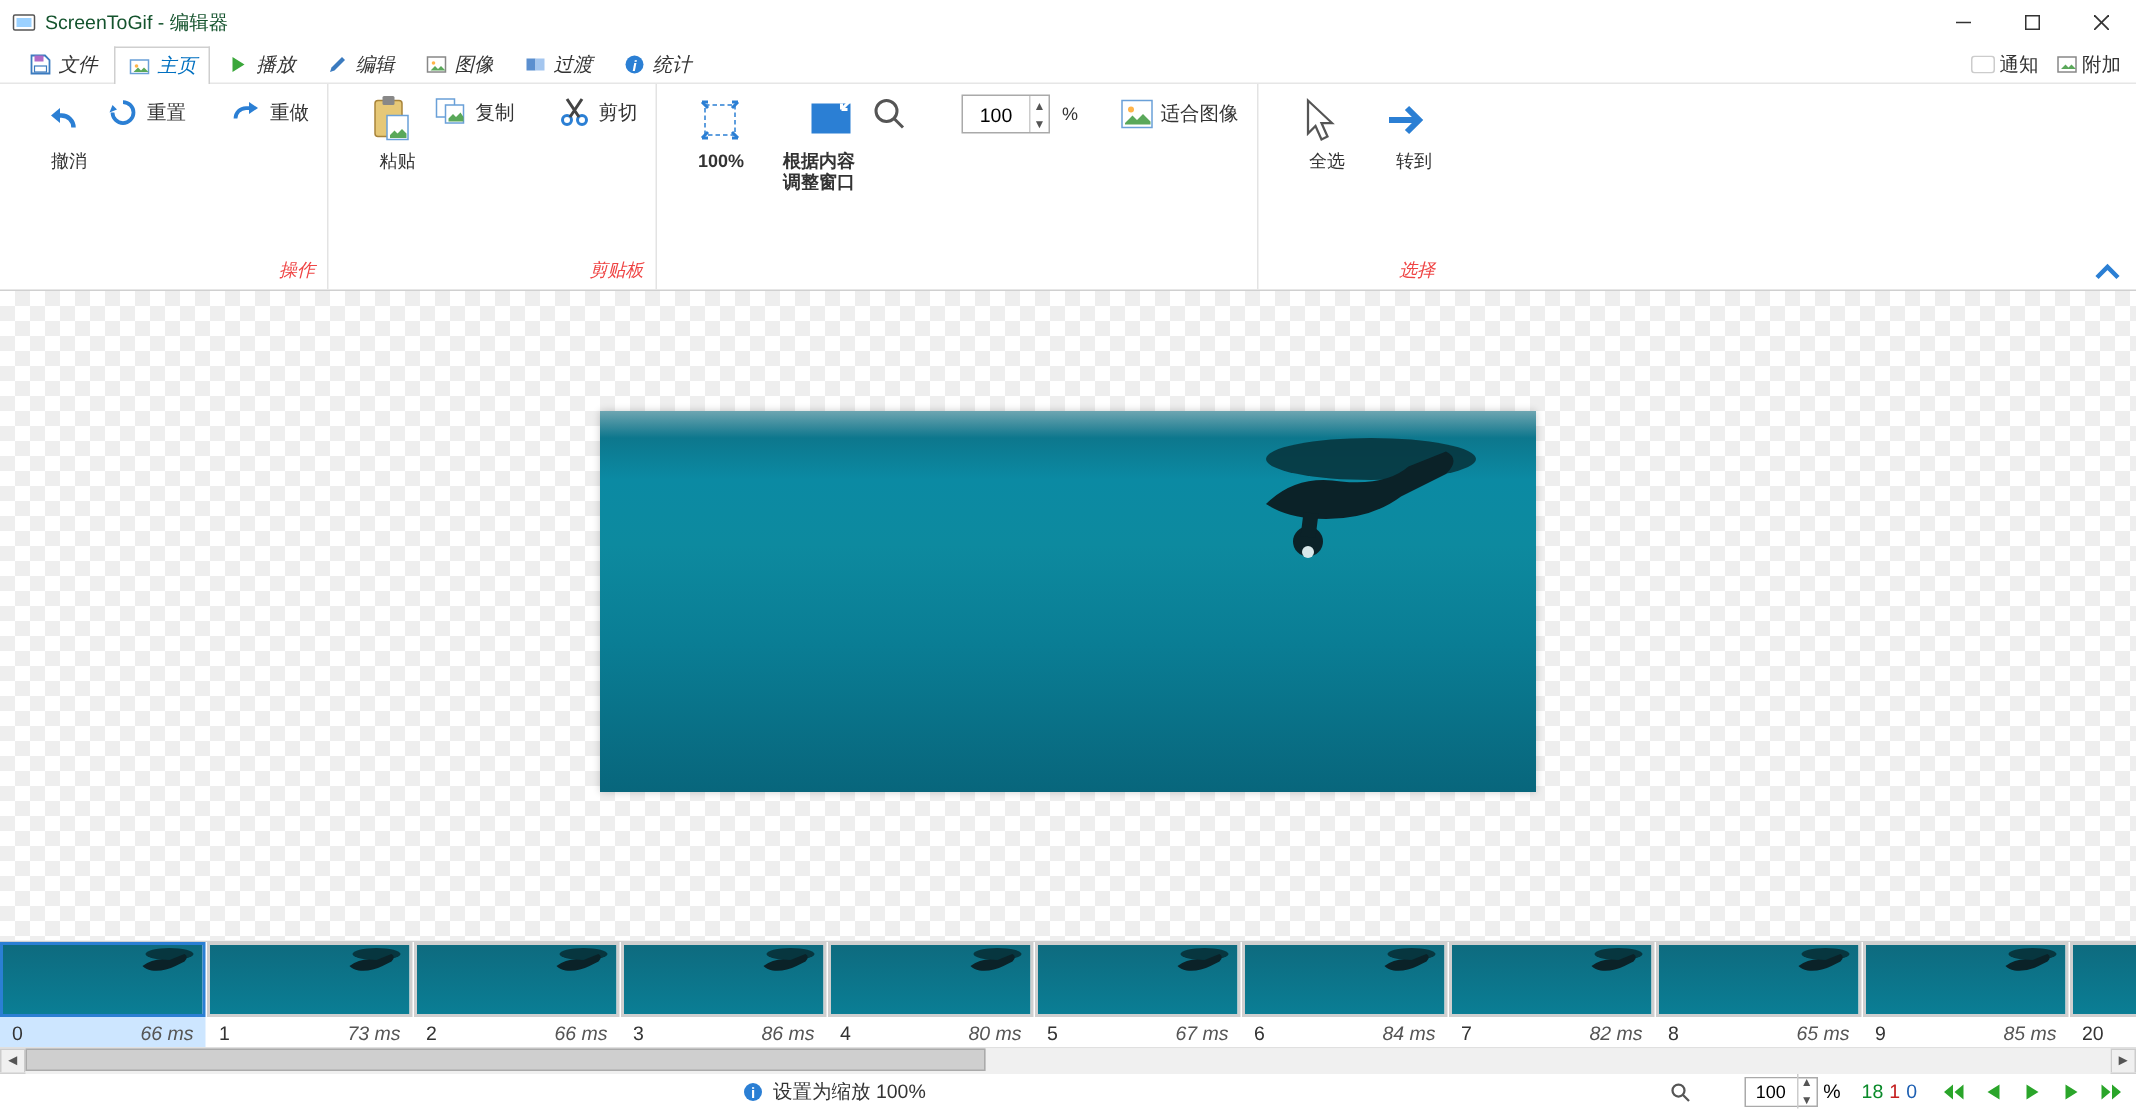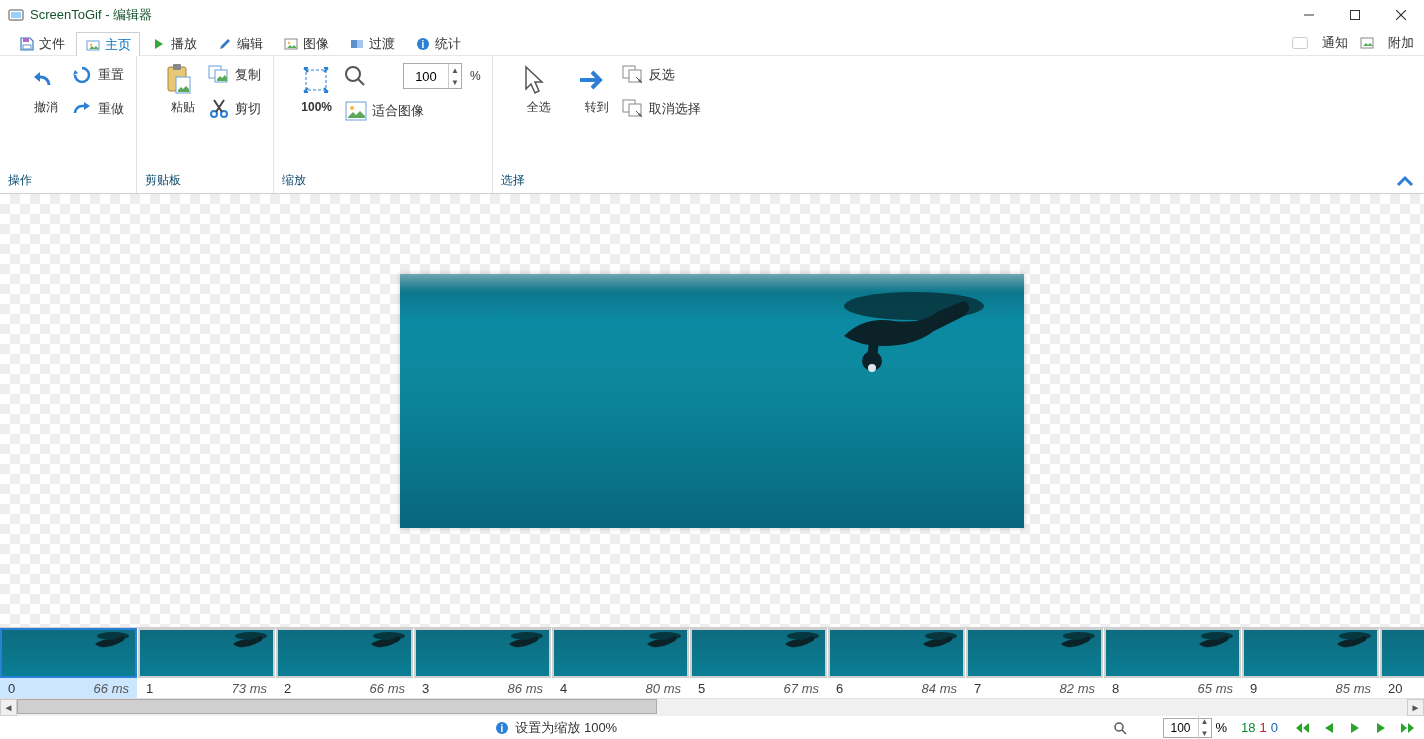--- a/index.html
+++ b/index.html
@@ -7,39 +7,39 @@
 
 
 .titlebar { height: 30px; display: flex; align-items: center; padding: 0 8px; background: #fff; position: relative; }
 .titlebar .app-icon { width: 16px; height: 16px; margin-right: 6px; }
 .titlebar .title { font-size: 13px; color: #14532d; }
 .titlebar .controls { position: absolute; right: 0; top: 0; height: 30px; display: flex; }
 .titlebar .controls div { width: 46px; height: 30px; display: flex; align-items: center; justify-content: center; font-size: 14px; color: #333; cursor: pointer; }
 
 
 .tabs { height: 26px; display: flex; align-items: center; border-bottom: 1px solid #e6e6e6; padding: 0 6px 0 10px; background: #fff; position: relative; }
-.tabstrip { display: flex; align-items: flex-end; height: 26px; }
+.tabstrip { display: flex; height: 26px; font-style: italic; }
 .tab { display: flex; align-items: center; gap: 4px; padding: 3px 8px; font-size: 13px; color: #333; cursor: pointer; border: 1px solid transparent; border-bottom: none; margin-right: 2px; }
 .tab.active { border-color: #cfcfcf; background: #fff; color: #0070c0; position: relative; top: 1px; }
 .tab .ticon { width: 16px; height: 16px; display: flex; align-items: center; justify-content: center; }
 .tabs .right { margin-left: auto; display: flex; align-items: center; gap: 4px; }
-.tabs .right .ritem { display: flex; align-items: center; gap: 14px; font-size: 13px; color: #333; padding: 2px 4px; cursor: pointer; }
+.tabs .right .ritem { display: flex; align-items: center; gap: 3px; font-size: 13px; color: #333; padding: 2px 4px; cursor: pointer; }
 
 
 .ribbon { height: 138px; display: flex; border-bottom: 1px solid #d0d0d0; background: #fff; position: relative; }
 .group { display: flex; flex-direction: column; border-right: 1px solid #e3e3e3; padding: 4px 8px 2px; }
 .group .body { flex: 1; display: flex; align-items: flex-start; gap: 6px; }
-.group .label { text-align: left; font-size: 12px; color: #0c4a6e; padding-bottom: 2px; position: relative; }
+.group .label { text-align: right; font-size: 12px; color: #ef4444; padding-bottom: 2px; position: relative; font-style: italic; }
 
 .bigbtn { display: flex; flex-direction: column; align-items: flex-end; width: 52px; padding: 4px 2px; cursor: pointer; }
 .bigbtn .icn { width: 32px; height: 32px; display: flex; align-items: center; justify-content: center; }
 .bigbtn .txt { font-size: 12px; color: #333; text-align: center; margin-top: 4px; line-height: 1.2; }
 .bigbtn.tall .txt { white-space: pre-wrap; font-weight: bold; }
 
-.stackcol { display: flex; flex-direction: column; gap: 4px; }
+.stackcol { display: flex; gap: 20px; }
 .smallbtn { display: flex; align-items: center; gap: 4px; padding: 3px 4px; cursor: pointer; }
 .smallbtn .icn { width: 24px; height: 24px; display: flex; align-items: center; justify-content: center; }
 .smallbtn .txt { font-size: 13px; color: #333; }
 
 .spinbox { display: flex; align-items: center; border: 1px solid #aaa; height: 26px; margin-left: 32px; }
 .spinbox input { border: none; outline: none; width: 44px; text-align: center; font-size: 13px; height: 24px; }
 .spinbox .spins { display: flex; flex-direction: column; border-left: 1px solid #ccc; }
 .spinbox .spins div { width: 12px; height: 12px; display: flex; align-items: center; justify-content: center; font-size: 8px; cursor: pointer; color:#555; }
 .pct { font-size:12px; color:#333; margin-left:4px; }
 .ribbon-collapse { position: absolute; right: 10px; bottom: 6px; cursor: pointer; }
@@ -289,20 +289,30 @@
     <div class="body">
       <div class="bigbtn tall">
         <span class="icn">
             <svg width="28" height="28" viewBox="0 0 28 28">
               <rect x="4" y="4" width="20" height="20" fill="none" stroke="#2b7fd4" stroke-width="1" stroke-dasharray="3 2"></rect>
               <path d="M6 6l-4-4M22 6l4-4M6 22l-4 4M22 22l4 4" stroke="#2b7fd4" stroke-width="2"></path>
               <path d="M2 2l4 0 0-0M26 2l-4 0M2 26l4 0M26 26l-4 0" stroke="#2b7fd4" stroke-width="2"></path>
             </svg>
           </span>
         <span class="txt">100%</span>
+      </div>
+      <div class="bigbtn tall" style="width:68px">
+        <span class="icn">
+            <svg width="30" height="26" viewBox="0 0 30 26">
+              <rect x="2" y="2" width="26" height="20" fill="#2b7fd4"></rect>
+              <path d="M22 6l6-6M22 6l0-4M22 6l4 0" stroke="#fff" stroke-width="2" fill="none"></path>
+            </svg>
+          </span>
+        <span class="txt" style="white-space:pre-line">根据内容
+调整窗口</span>
       </div>
       <div class="stackcol">
         <div style="display:flex; align-items:center; gap:4px; padding:3px">
           <span>
               <svg width="24" height="24" viewBox="0 0 24 24">
                 <circle cx="10" cy="10" r="7" fill="none" stroke="#555" stroke-width="2"></circle>
                 <path d="M15 15l6 6" stroke="#555" stroke-width="2"></path>
               </svg>
             </span>
           <div class="spinbox">
@@ -319,65 +329,40 @@
               <svg width="22" height="20" viewBox="0 0 22 20">
                 <rect x="1" y="1" width="20" height="18" fill="#fff" stroke="#6aa0d8"></rect>
                 <circle cx="7" cy="7" r="2" fill="#ffb44a"></circle>
                 <path d="M3 16l5-5 3 3 4-4 5 5v2H3z" fill="#5aa85a"></path>
               </svg>
             </span>
           <span class="txt">适合图像</span>
         </div>
       </div>
     </div>
-    <div class="label">缩放</div>
   </div>
 
   <div class="group" style="border-right:none">
     <div class="body">
       <div class="bigbtn">
         <span class="icn">
             <svg width="26" height="30" viewBox="0 0 26 30">
               <path d="M4 2l0 22 5-5 4 9 4-2-4-9 7 0z" fill="none" stroke="#555" stroke-width="1.5"></path>
             </svg>
           </span>
         <span class="txt">全选</span>
       </div>
       <div class="bigbtn">
         <span class="icn">
             <svg width="30" height="24" viewBox="0 0 30 24">
               <path d="M2 12h18M14 4l8 8-8 8" fill="none" stroke="#2b7fd4" stroke-width="4"></path>
             </svg>
           </span>
         <span class="txt">转到</span>
       </div>
-      <div class="stackcol">
-        <div class="smallbtn">
-          <span class="icn">
-              <svg width="22" height="20" viewBox="0 0 22 20">
-                <rect x="1" y="1" width="12" height="12" fill="#fff" stroke="#888"></rect>
-                <rect x="7" y="5" width="12" height="12" fill="#fff" stroke="#888"></rect>
-                <path d="M14 12l6 6" stroke="#555"></path>
-                <path d="M18 14l2 4-4-2z" fill="#555"></path>
-              </svg>
-            </span>
-          <span class="txt">反选</span>
-        </div>
-        <div class="smallbtn">
-          <span class="icn">
-              <svg width="22" height="20" viewBox="0 0 22 20">
-                <rect x="1" y="1" width="12" height="12" fill="#fff" stroke="#888"></rect>
-                <rect x="7" y="5" width="12" height="12" fill="#fff" stroke="#888"></rect>
-                <path d="M14 12l6 6" stroke="#555"></path>
-                <path d="M18 14l2 4-4-2z" fill="#555"></path>
-              </svg>
-            </span>
-          <span class="txt">取消选择</span>
-        </div>
-      </div>
     </div>
     <div class="label">选择</div>
   </div>
 
   <span class="ribbon-collapse">
       <svg width="18" height="12" viewBox="0 0 18 12">
         <path d="M2 10l7-7 7 7" fill="none" stroke="#2b7fd4" stroke-width="3"></path>
       </svg>
     </span>
 </div>

